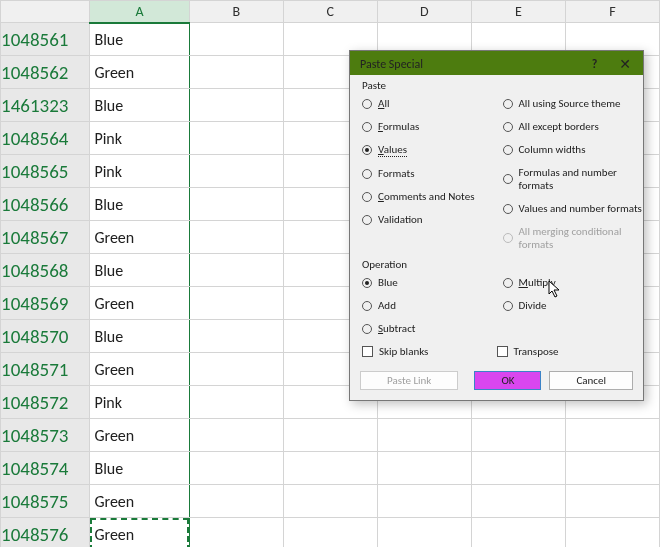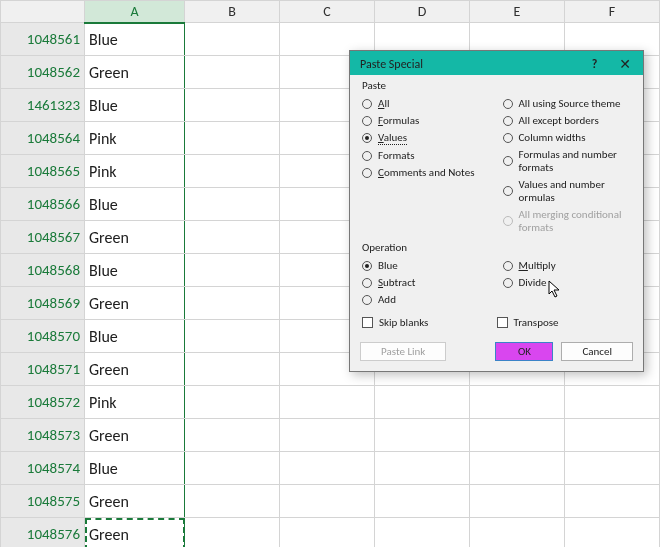--- a/index.html
+++ b/index.html
@@ -29,22 +29,22 @@
   }
   th.colhead.sel {
     background: #d2e8d8;
     border-bottom: 2px solid #1a7a3a;
     color: #1a7a3a;
   }
   td.rowhead {
     background: #e8e8e8;
     color: #1a7a3a;
     text-align: right;
-    padding-right: 4px;
-    font-size: 15px;
+    padding-right: 21px;
+    font-size: 19px;
     width: 84px;
   }
   td.cell {
     font-size: 16px;
     color: #202020;
     padding-left: 4px;
     background: #fff;
     text-align: left;
   }
   td.cell.selcol {
@@ -68,32 +68,32 @@
     border: 1px solid #777;
     box-shadow: 3px 3px 10px rgba(0,0,0,0.25);
     font-size: 11px;
     color: #222;
   }
   .titlebar {
     display: flex;
     align-items: center;
     justify-content: space-between;
     padding: 6px 8px 4px 10px;
-    background: #14b8a6;
+    background: #4d7c0f;
   }
   .titlebar .title { font-size: 12px; }
   .titlebar .controls { display: flex; align-items: center; gap: 18px; }
   .close { font-family: Arial; font-size: 14px; line-height: 1; padding: 0 4px; }
   .help { font-weight: bold; font-size: 12px; }
   .section {
     padding: 4px 0 2px 12px;
   }
   .section-title { font-size: 11px; margin-bottom: 4px; }
   .opts { display: flex; }
-  .col { flex: 1; display: flex; flex-direction: column; gap: 2px; }
+  .col { flex: 1; display: flex; flex-direction: column; gap: 8px; }
   .opt {
     display: flex;
     align-items: center;
     gap: 6px;
     font-size: 11px;
     padding: 1px 0;
   }
   .opt.disabled { color: #a0a0a0; }
   .radio {
     width: 10px; height: 10px; min-width: 10px;
@@ -114,21 +114,21 @@
   .dotted { border-bottom: 1px dotted #222; }
   .btnrow {
     display: flex;
     gap: 8px;
     padding: 8px 10px 10px 10px;
     align-items: center;
   }
   .spacer { flex: 1; }
   .btn {
     min-width: 58px;
-    padding: 2px 20px;
+    padding: 2px 26px;
     background: #fdfdfd;
     border: 1px solid #adadad;
     font-size: 11px;
     text-align: center;
   }
   .btn.disabled { color: #a0a0a0; border-color: #ccc; }
   .btn.primary { border: 1px solid #3b83c7; background: #d946ef; }
   .cursor {
     position: absolute;
     left: 548px; top: 280px;
@@ -329,65 +329,69 @@
             <span class="dotted"><span class="ul">V</span>alues</span>
           </div>
           <div class="opt">
             <span class="radio"></span>
             <span>Formats</span>
           </div>
           <div class="opt">
             <span class="radio"></span>
             <span><span class="ul">C</span>omments and Notes</span>
           </div>
+          <div class="opt">
+            <span class="radio"></span>
+            <span>Validation</span>
+          </div>
         </div>
       <div class="col" id="paste-right">
           <div class="opt">
             <span class="radio"></span>
             <span>All using Source theme</span>
           </div>
           <div class="opt">
             <span class="radio"></span>
             <span>All except borders</span>
           </div>
           <div class="opt">
             <span class="radio"></span>
             <span>Column widths</span>
           </div>
           <div class="opt">
             <span class="radio"></span>
             <span>Formulas and number formats</span>
           </div>
           <div class="opt">
             <span class="radio"></span>
-            <span>Values and number ormulas</span>
+            <span>Values and number formats</span>
           </div>
           <div class="opt disabled">
             <span class="radio disabled"></span>
             <span>All merging conditional formats</span>
           </div>
         </div>
     </div>
   </div>
 
   <div class="section">
     <div class="section-title">Operation</div>
     <div class="opts">
       <div class="col" id="op-left">
           <div class="opt">
             <span class="radio checked"></span>
             <span>Blue</span>
           </div>
           <div class="opt">
             <span class="radio"></span>
+            <span>Add</span>
+          </div>
+          <div class="opt">
+            <span class="radio"></span>
             <span><span class="ul">S</span>ubtract</span>
-          </div>
-          <div class="opt">
-            <span class="radio"></span>
-            <span>Add</span>
           </div>
         </div>
       <div class="col" id="op-right">
           <div class="opt">
             <span class="radio"></span>
             <span><span class="ul">M</span>ultiply</span>
           </div>
           <div class="opt">
             <span class="radio"></span>
             <span>Divide</span>

